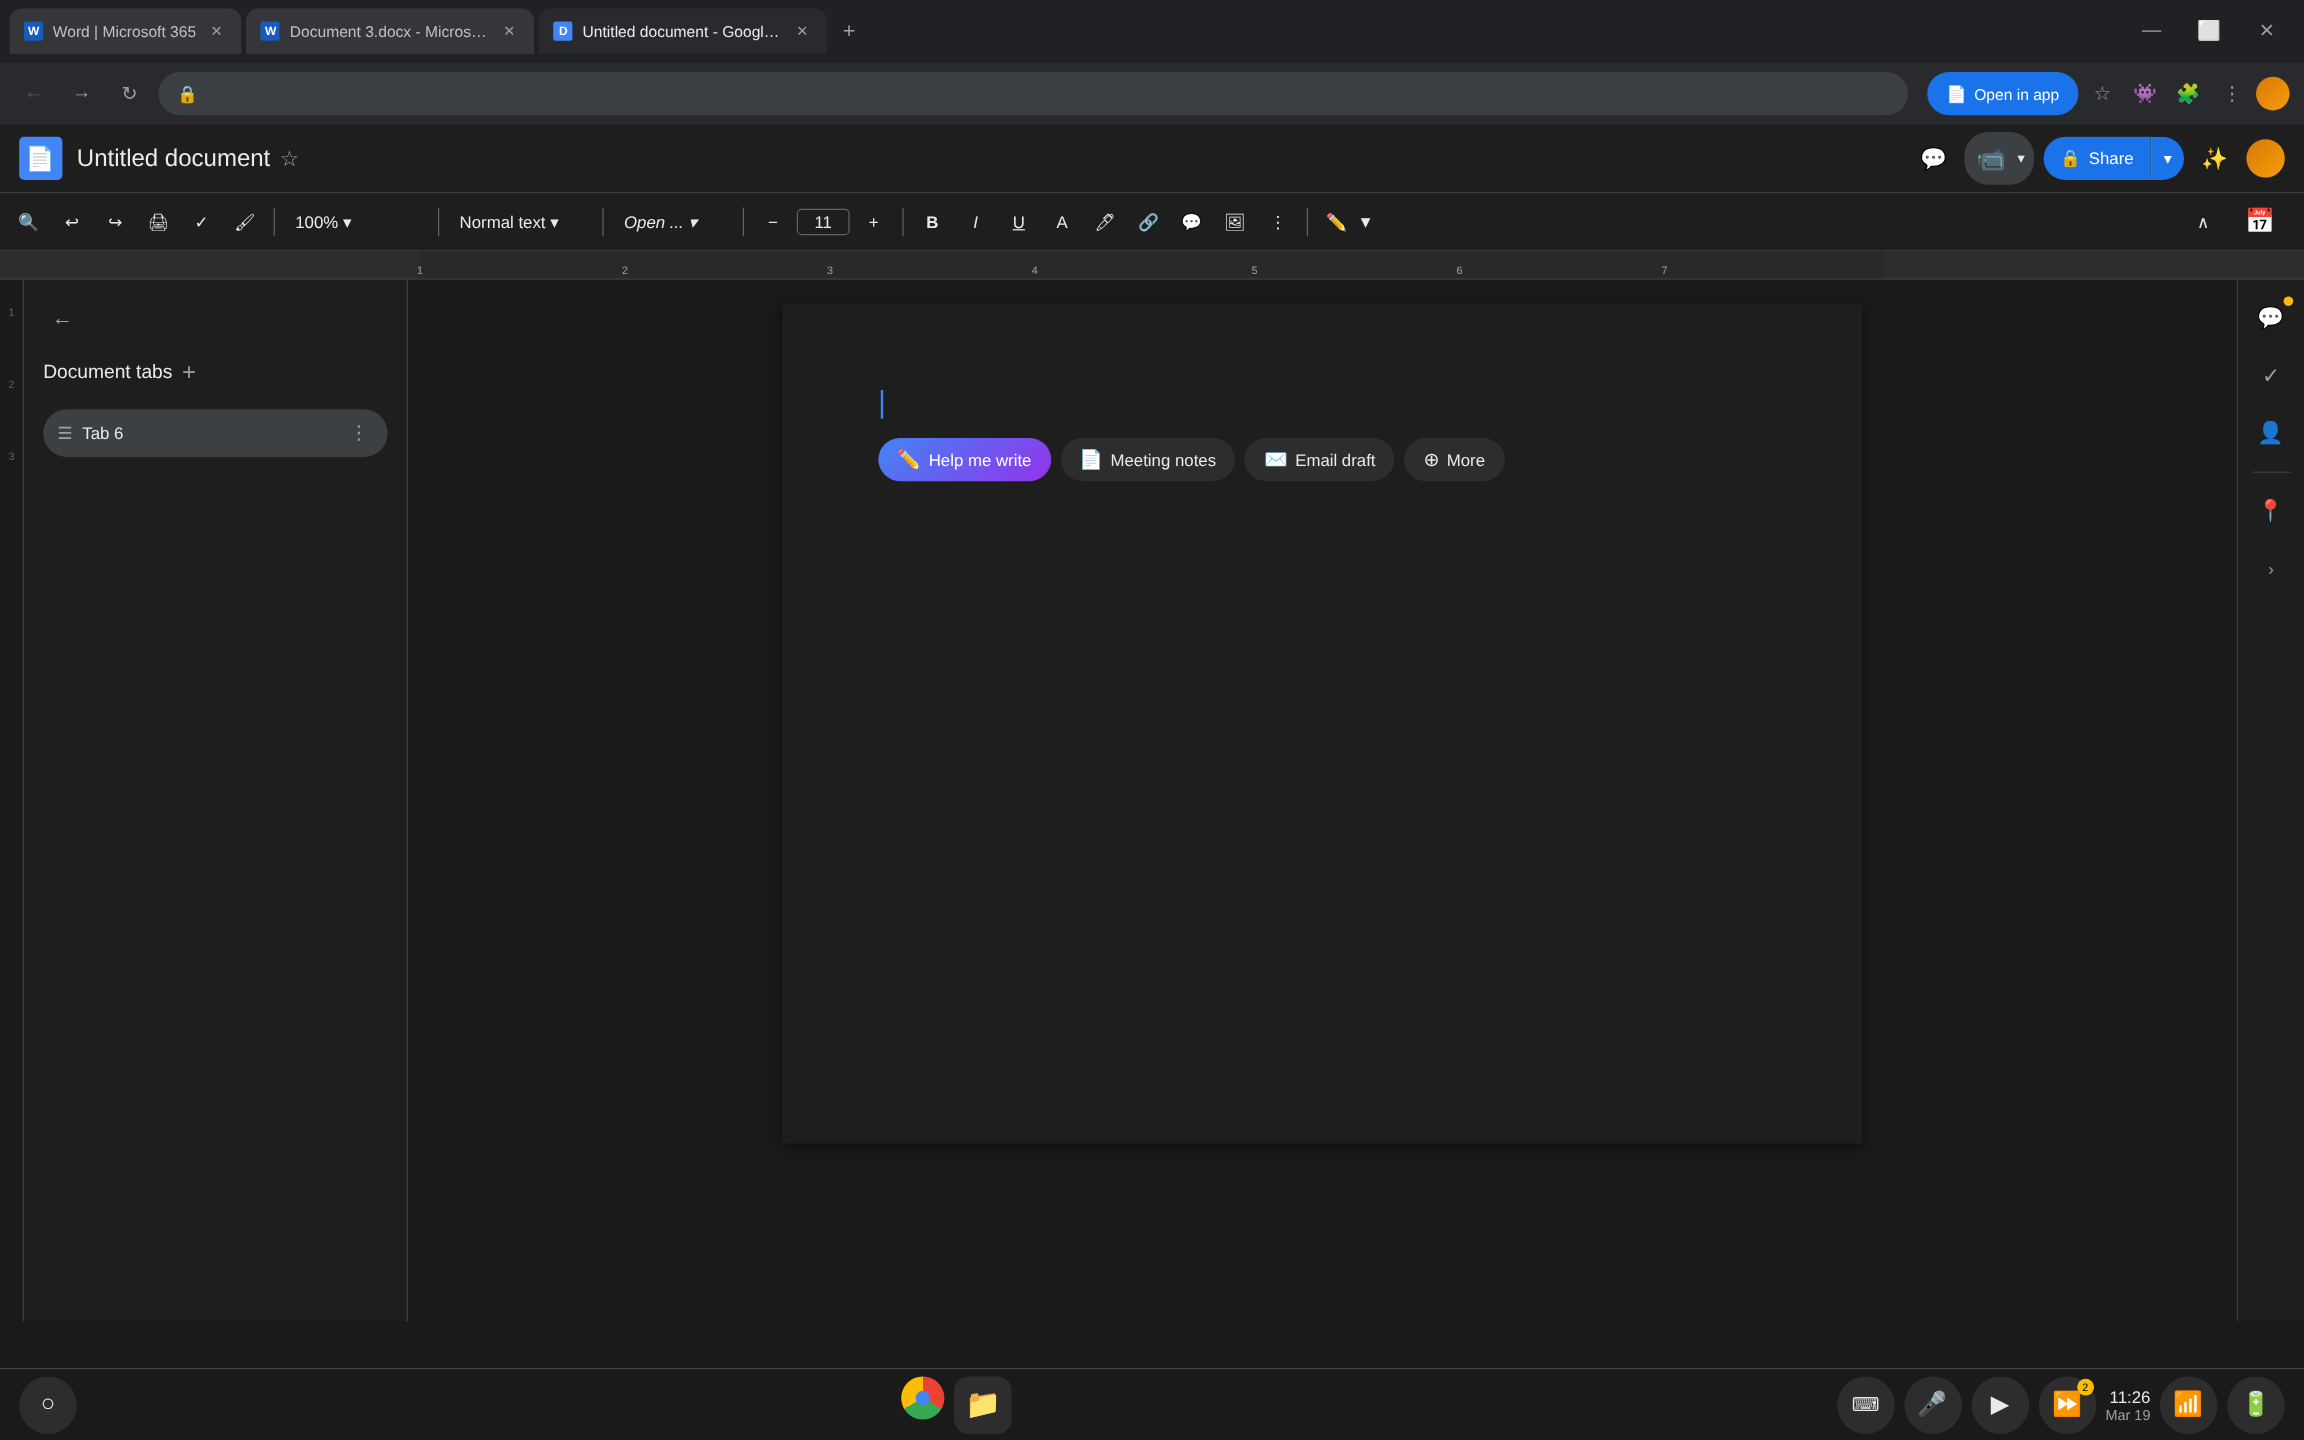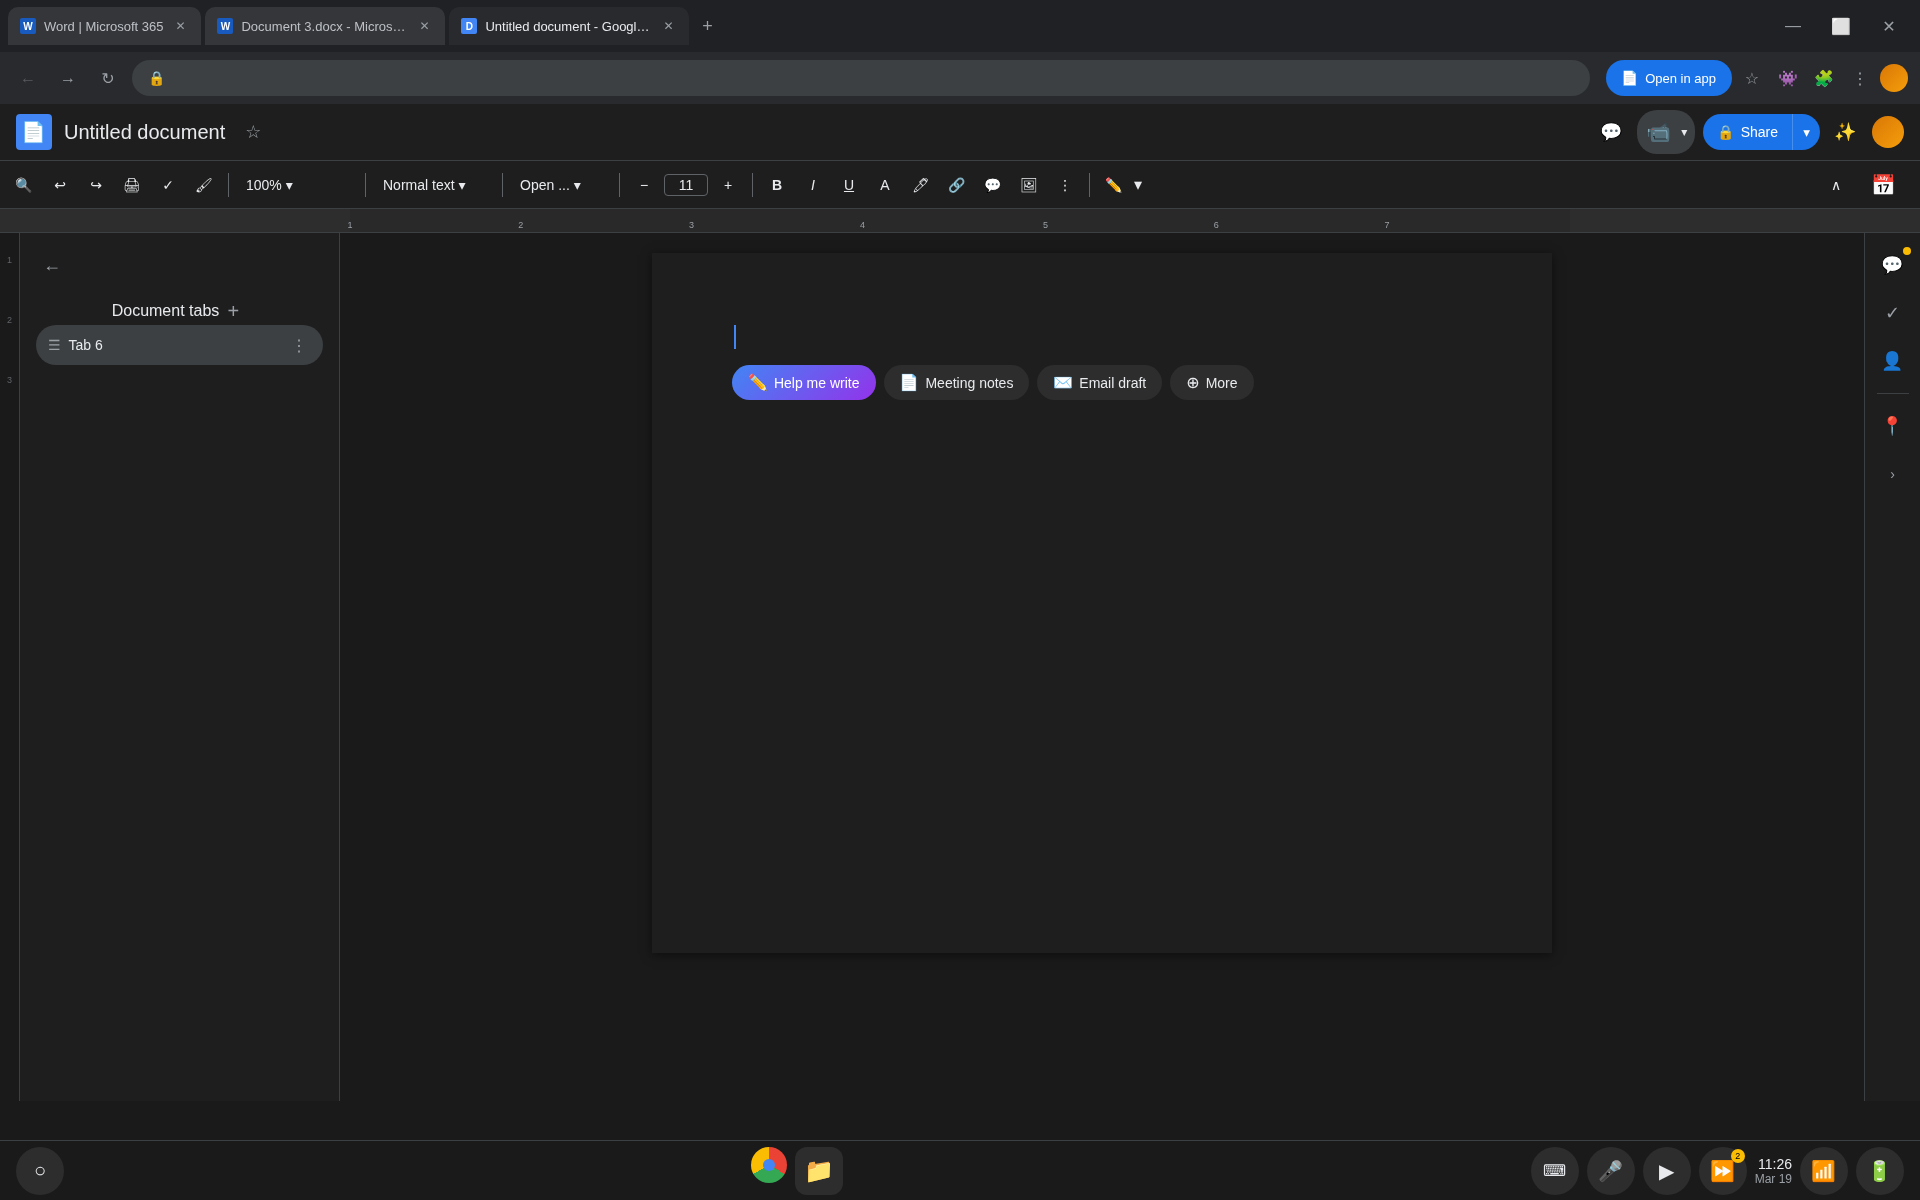--- a/index.html
+++ b/index.html
@@ -177,21 +177,21 @@
     .docs-logo {
       width: 36px; height: 36px;
       background: #4285f4;
       border-radius: 4px;
       display: flex; align-items: center; justify-content: center;
       color: white;
       font-size: 20px;
       font-weight: bold;
       flex-shrink: 0;
     }
-    .docs-title-area { flex: 1; display: flex; align-items: center; gap: 20px; }
+    .docs-title-area { flex: 1; display: flex; align-items: center; gap: 8px; }
     .docs-title-text {
       font-size: 20px;
       color: #e8eaed;
       font-weight: 400;
     }
     .docs-star { color: #9aa0a6; font-size: 18px; cursor: pointer; }
     .docs-title-actions {
       display: flex; align-items: center; gap: 8px;
     }
     .docs-comment-btn, .docs-meet-btn, .docs-gemini-btn {
@@ -345,21 +345,22 @@
       background: transparent;
       color: #9aa0a6;
       cursor: pointer;
       display: flex; align-items: center; justify-content: center;
       font-size: 18px;
       margin-bottom: 16px;
     }
     .sidebar-header {
       display: flex;
       align-items: center;
-      justify-content: center;
+      justify-content: flex-start;
+      margin-bottom: 16px;
     }
     .sidebar-title {
       font-size: 16px;
       color: #e8eaed;
       font-weight: 500;
     }
     .sidebar-add {
       width: 28px; height: 28px;
       border-radius: 50%;
       border: none;
@@ -637,21 +638,21 @@
     <div class="fmt-dropdown">
       <span>100%</span>
       <span>▾</span>
     </div>
     <div class="fmt-separator"></div>
     <div class="fmt-dropdown">
       <span>Normal text</span>
       <span>▾</span>
     </div>
     <div class="fmt-separator"></div>
-    <div class="fmt-dropdown" style="min-width:100px;">
+    <div class="fmt-dropdown" style="min-width:100px;font-style:italic;">
       <span>Open ...</span>
       <span>▾</span>
     </div>
     <div class="fmt-separator"></div>
     <button class="fmt-btn">−</button>
     <div class="font-size-box">
       <span>11</span>
     </div>
     <button class="fmt-btn">+</button>
     <div class="fmt-separator"></div>

